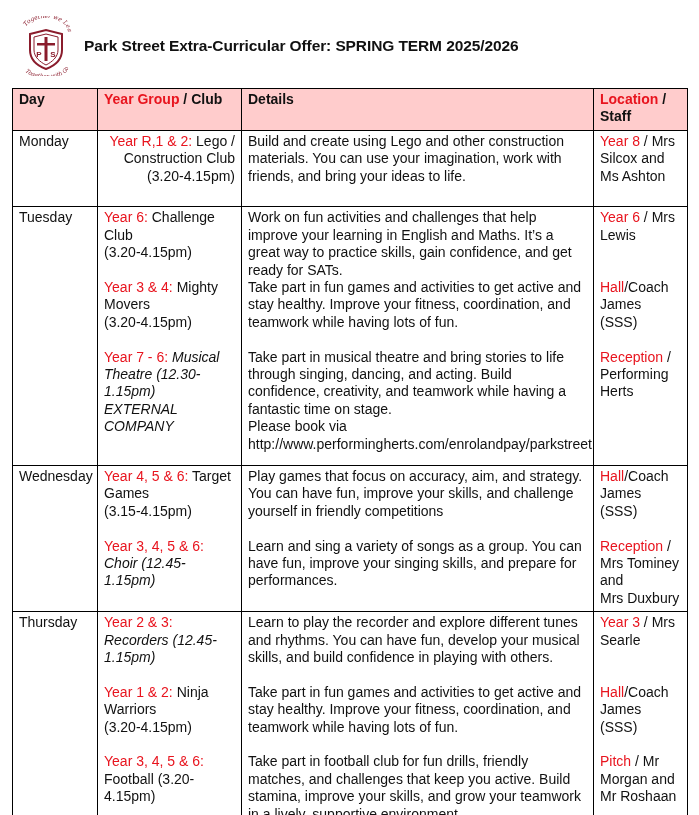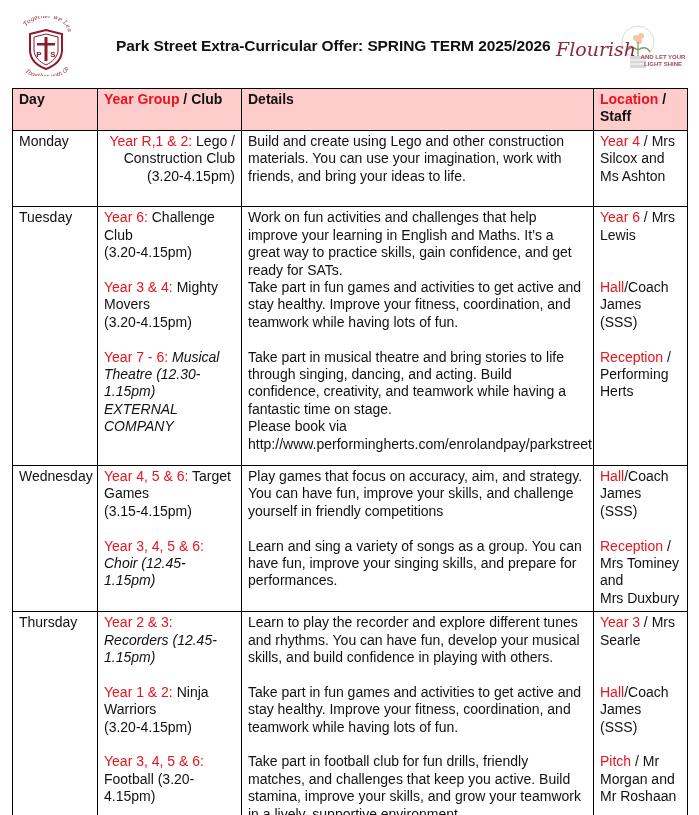--- a/index.html
+++ b/index.html
@@ -4,21 +4,21 @@
   <style>
     html, body { margin: 0; padding: 0; background: #ffffff; }
     body {
       width: 699px; height: 815px; position: relative; overflow: hidden;
       font-family: "Liberation Sans", "DejaVu Sans", sans-serif;
       color: #111111;
     }
     .header { position: absolute; left: 0; top: 0; width: 699px; height: 85px; }
     .logo-left { position: absolute; left: 18px; top: 16px; width: 56px; height: 60px; }
     .page-title {
-      position: absolute; left: 116px; top: 37px;
+      position: absolute; left: 84px; top: 37px;
       font-weight: bold; font-size: 15.5px; color: #111;
       white-space: nowrap; letter-spacing: -0.1px;
     }
     .logo-right { position: absolute; left: 556px; top: 24px; width: 130px; height: 50px; }
     .flourish-word {
       position: absolute; left: 0; top: 14px;
       font-family: "DejaVu Serif", "Liberation Serif", serif; font-style: italic;
       font-size: 19px; color: #8a2a3a;
     }
     .flourish-tag {
@@ -65,38 +65,20 @@
       <text x="35" y="41" font-size="8" font-weight="bold" fill="#8a1c2c" text-anchor="middle">S</text>
       <path id="arcBot" d="M6,52 A22,10 0 0 0 50,52" fill="none"></path>
       <text font-size="5.5" fill="#8a1c2c" font-style="italic" font-family="DejaVu Serif, serif">
         <textPath href="#arcBot" startOffset="4">Together with God</textPath>
       </text>
     </svg>
   </div>
 
   <div class="page-title">Park Street Extra-Curricular Offer: SPRING TERM 2025/2026</div>
 
-  <div class="logo-right">
-    <svg class="bulb" viewBox="0 0 40 48">
-      <circle cx="20" cy="18" r="16" fill="none" stroke="#e0d8d8" stroke-width="1"></circle>
-      <circle cx="18" cy="14" r="3" fill="#f0c8a0"></circle>
-      <circle cx="23" cy="12" r="3" fill="#f0c8a0"></circle>
-      <circle cx="21" cy="17" r="3" fill="#f0c8a0"></circle>
-      <path d="M20,18 L20,32" stroke="#7a9a6a" stroke-width="1.2"></path>
-      <path d="M20,26 C14,22 10,24 8,28 M20,26 C26,22 30,24 32,28" stroke="#7a9a6a" stroke-width="1.5" fill="none"></path>
-      <rect x="12" y="32" width="16" height="12" fill="#d8d8d8" rx="1"></rect>
-      <line x1="12" y1="36" x2="28" y2="36" stroke="#ffffff" stroke-width="1"></line>
-      <line x1="12" y1="40" x2="28" y2="40" stroke="#ffffff" stroke-width="1"></line>
-    </svg>
-    <div class="flourish-word">Flourish</div>
-    <div class="flourish-tag">
-      <div>AND LET YOUR</div>
-      <div>LIGHT SHINE</div>
-    </div>
-  </div>
 </div>
 
 <table class="offer">
   <colgroup>
     <col class="c-day">
       <col class="c-club">
       <col class="c-details">
       <col class="c-loc">
   </colgroup>
   <thead>
@@ -114,21 +96,21 @@
       <td>
         <div class="club-entry">
           <span class="red">Year R,1 &amp; 2:</span><span> Lego / Construction Club</span><br>
           <span>(3.20-4.15pm)</span>
         </div>
       </td>
       <td>
         <div>Build and create using Lego and other construction materials. You can use your imagination, work with friends, and bring your ideas to life.</div>
       </td>
       <td>
-        <span class="red">Year 4</span><span> / Mrs Silcox and Ms Ashton</span>
+        <span class="red">Year 8</span><span> / Mrs Silcox and Ms Ashton</span>
       </td>
     </tr>
 
     <tr>
       <td>Tuesday</td>
       <td>
         <div style="height:69.6px">
           <span class="red">Year 6:</span><span> Challenge Club</span><br>
           <span>(3.20-4.15pm)</span>
         </div>

